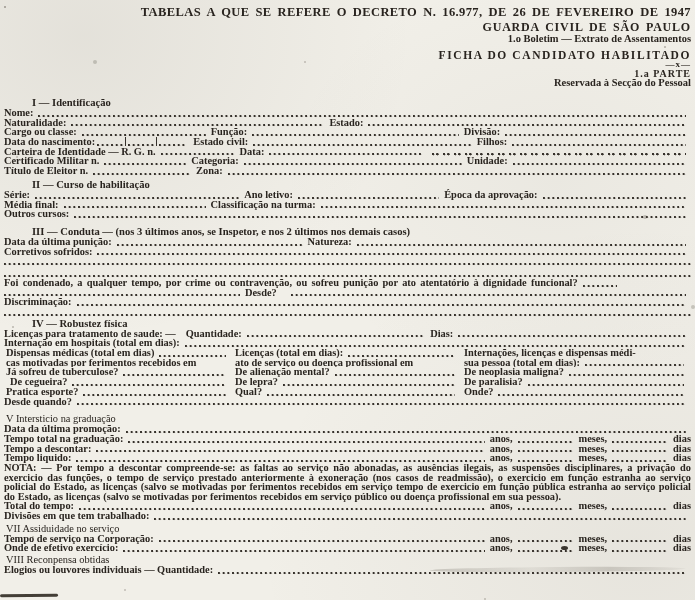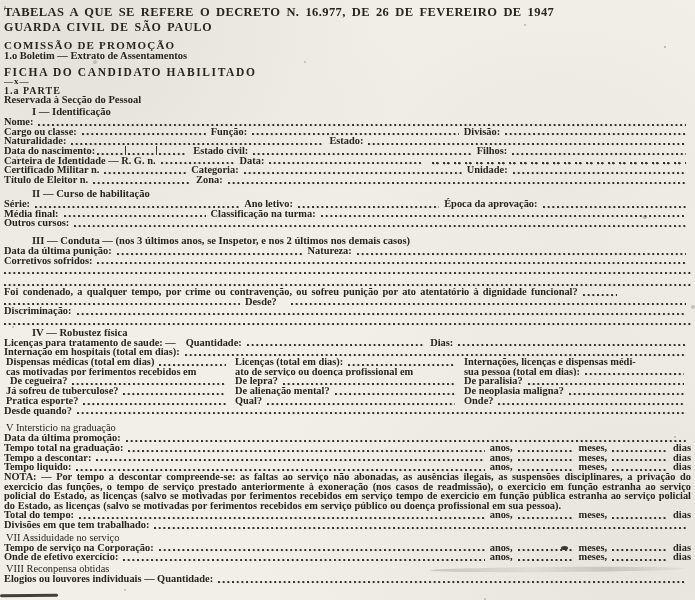--- a/index.html
+++ b/index.html
@@ -4,41 +4,41 @@
 <style>
   *{margin:0;padding:0;box-sizing:border-box}
   html,body{width:695px;height:600px;overflow:hidden}
   body{background:#e8e6df;font-family:"Liberation Serif","DejaVu Serif",serif;color:#29241f}
   .page{position:relative;width:695px;height:600px;padding:6px 4px 0 4px;
     background:
       radial-gradient(ellipse at 12% 6%, rgba(110,104,94,.10), transparent 38%),
       radial-gradient(ellipse at 92% 92%, rgba(110,104,94,.08), transparent 42%),
       radial-gradient(ellipse at 80% 30%, rgba(110,104,94,.05), transparent 35%),
       #f1efe8}
-  .c{text-align:left}
+  .c{text-align:right}
   .b{font-weight:bold}
   .t1{font-size:12.5px;line-height:12px;letter-spacing:.4px;word-spacing:2.5px}
   .t2{font-size:12px;line-height:12px;margin-top:3px;letter-spacing:.8px;word-spacing:2px}
   .t3{font-size:11px;line-height:10px;margin-top:7px;letter-spacing:1.2px}
   .t4{font-size:10.5px;line-height:10px;margin-top:1px}
   .t5{font-size:11.5px;line-height:11px;margin-top:6px;letter-spacing:1.6px}
   .t6{font-size:9px;line-height:7px;letter-spacing:1px}
   .t7{font-size:10px;line-height:9px;margin-top:1px;letter-spacing:1px}
   .t8{font-size:10.5px;line-height:10px}
   .row{display:flex;align-items:baseline;height:9.7px;line-height:9.7px;font-size:10.4px;font-weight:bold;white-space:nowrap}
   .lb{flex:0 0 auto}
   .d{flex:1 1 30px;align-self:flex-end;height:7px;margin:0 5px;
      background-image:radial-gradient(circle at 1.1px 5.2px,#35302a .95px,rgba(0,0,0,0) 1.35px);
      background-size:4.7px 7px;background-repeat:repeat-x}
   .d2{background-image:radial-gradient(circle at 1.2px 5.2px,#35302a 1.05px,rgba(0,0,0,0) 1.45px),
       radial-gradient(circle at 5.4px 5.2px,#35302a 1.05px,rgba(0,0,0,0) 1.45px);
       background-size:11px 7px}
   .dn{margin:0 2px}
   .vb{flex:0 0 1px;height:9px;background:#35302a;align-self:flex-end;margin-bottom:1px}
-  .sech{font-size:10.6px;font-weight:bold;line-height:10px;padding-left:28px;margin-top:2px}
+  .sech{font-size:10.6px;font-weight:bold;line-height:10px;padding-left:28px;margin-top:10px}
   .sech2{font-size:10.4px;font-weight:normal;line-height:10px;padding-left:2px}
   .cell{flex:1 1 0;display:flex;align-items:baseline;overflow:hidden;margin:0 2px}
   .nota{font-size:10.35px;line-height:9.6px;font-weight:bold;text-align:justify;word-spacing:.3px}
   .gap2{margin-top:2px}.gap3{margin-top:3px}.gap4{margin-top:4px}.gap6{margin-top:8px}.gap8{margin-top:8px}
   .wsp{word-spacing:1.6px}
   .artifact-bar{position:absolute;left:0;bottom:3px;width:58px;height:3px;background:#433e36;border-radius:2px;transform:rotate(-.6deg)}
   .artifact-smudge{position:absolute;left:430px;top:567px;width:256px;height:5px;
      background:linear-gradient(90deg,rgba(90,84,74,.25),rgba(90,84,74,.08) 40%,rgba(90,84,74,.22) 70%,rgba(90,84,74,.05));
      border-radius:50%;transform:rotate(-.4deg)}
   .artifact-dot{position:absolute;left:561px;top:546px;width:7px;height:4px;background:#3a352e;border-radius:50%}
@@ -50,47 +50,46 @@
 </style>
 </head>
 <body>
 
 <div class="page">
   <span class="speck"></span>
 
   <div>
     <div class="c b t1">TABELAS A QUE SE REFERE O DECRETO N. 16.977, DE 26 DE FEVEREIRO DE 1947</div>
     <div class="c b t2">GUARDA CIVIL DE SÃO PAULO</div>
-    <div class="c b t3">COMISSÃO DE PROMOÇÃO</div>
     <div class="c b t4">1.o Boletim — Extrato de Assentamentos</div>
     <div class="c b t5">FICHA DO CANDIDATO HABILITADO</div>
     <div class="c b t6">—x—</div>
     <div class="c b t7">1.a PARTE</div>
     <div class="c b t8">Reservada à Secção do Pessoal</div>
   </div>
 
   <div>
     <div class="sech">I — Identificação</div>
     <div class="row">
       <span class="lb">Nome:</span>
       <span class="d"></span>
+    </div>
+    <div class="row">
+      <span class="lb">Naturalidade:</span>
+      <span class="d" style="flex:2.55"></span>
+      <span class="lb">Estado:</span>
+      <span class="d" style="flex:3.2"></span>
     </div>
     <div class="row">
       <span class="lb">Cargo ou classe:</span>
       <span class="d" style="flex:1.2"></span>
       <span class="lb">Função:</span>
       <span class="d" style="flex:2"></span>
       <span class="lb">Divisão:</span>
       <span class="d" style="flex:1.75"></span>
-    </div>
-    <div class="row">
-      <span class="lb">Naturalidade:</span>
-      <span class="d" style="flex:2.55"></span>
-      <span class="lb">Estado:</span>
-      <span class="d" style="flex:3.2"></span>
     </div>
     <div class="row">
       <span class="lb">Data do nascimento:</span>
       <span class="d dn" style="flex:0 0 26px"></span>
       <span class="vb"></span>
       <span class="d dn" style="flex:0 0 26px"></span>
       <span class="vb"></span>
       <span class="d dn" style="flex:0 0 26px"></span>
       <span class="lb" style="margin-left:6px">Estado civil:</span>
       <span class="d" style="flex:2.2"></span>
@@ -211,43 +210,43 @@
       <span class="cell">
         <span class="lb">ato de serviço ou doença profissional em</span>
       </span>
       <span class="cell">
         <span class="lb">sua pessoa (total em dias):</span>
         <span class="d"></span>
       </span>
     </div>
     <div class="row">
       <span class="cell">
+        <span class="lb">Já sofreu de tuberculose?</span>
+        <span class="d"></span>
+      </span>
+      <span class="cell">
+        <span class="lb">De alienação mental?</span>
+        <span class="d"></span>
+      </span>
+      <span class="cell">
+        <span class="lb">De neoplasia maligna?</span>
+        <span class="d"></span>
+      </span>
+    </div>
+    <div class="row">
+      <span class="cell">
         <span class="lb" style="margin-left:4px">De cegueira?</span>
         <span class="d"></span>
       </span>
       <span class="cell">
         <span class="lb">De lepra?</span>
         <span class="d"></span>
       </span>
       <span class="cell">
         <span class="lb">De paralisia?</span>
-        <span class="d"></span>
-      </span>
-    </div>
-    <div class="row">
-      <span class="cell">
-        <span class="lb">Já sofreu de tuberculose?</span>
-        <span class="d"></span>
-      </span>
-      <span class="cell">
-        <span class="lb">De alienação mental?</span>
-        <span class="d"></span>
-      </span>
-      <span class="cell">
-        <span class="lb">De neoplasia maligna?</span>
         <span class="d"></span>
       </span>
     </div>
     <div class="row">
       <span class="cell">
         <span class="lb">Pratica esporte?</span>
         <span class="d"></span>
       </span>
       <span class="cell">
         <span class="lb">Qual?</span>

